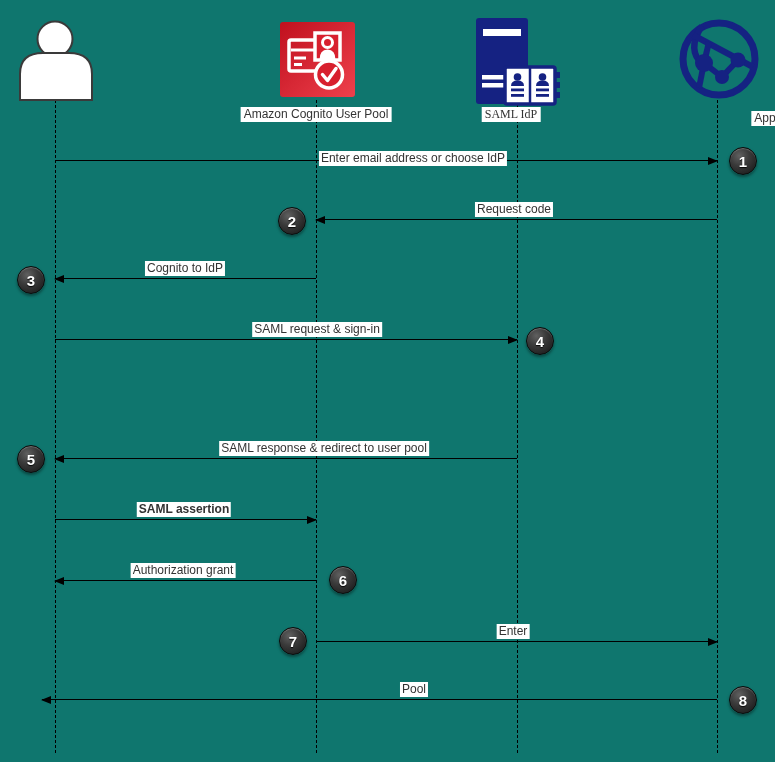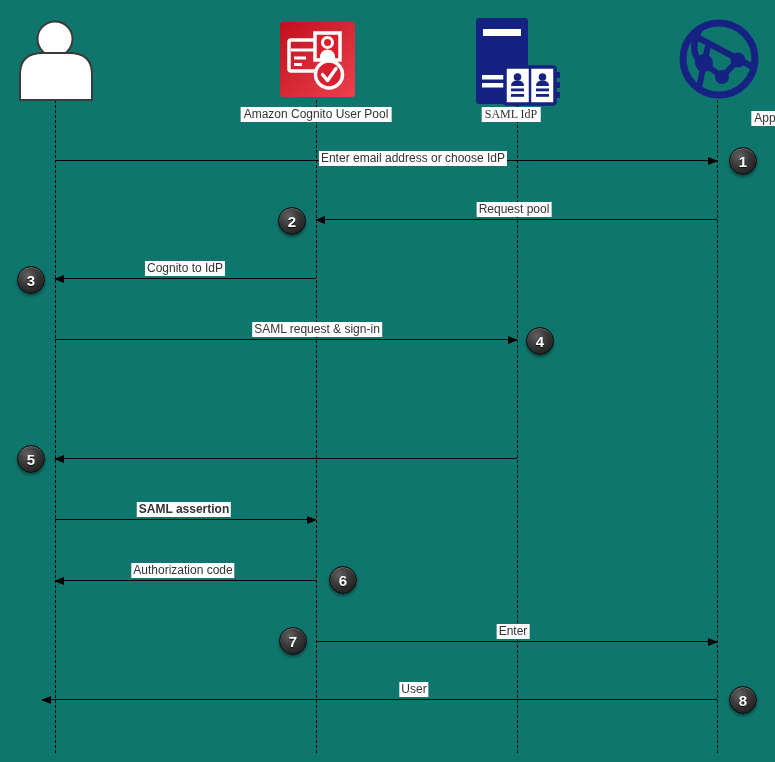--- a/index.html
+++ b/index.html
@@ -108,56 +108,57 @@
 
   <div class="arrow" style="left:55px;top:160px;width:662px;">
       <span class="ah ah-r"></span>
     </div>
   <div class="mlabel" style="left:413px;top:143px;margin-top:8px;">Enter email address or choose IdP</div>
   <div class="badge" style="left:729px;top:147px;">1</div>
 
   <div class="arrow" style="left:316px;top:219px;width:401px;">
       <span class="ah ah-l"></span>
     </div>
-  <div class="mlabel" style="left:514px;top:202px;">Request pool</div>
+  <div class="mlabel" style="left:514px;top:202px;">Request code</div>
   <div class="badge" style="left:278px;top:207px;">2</div>
 
   <div class="arrow" style="left:55px;top:278px;width:261px;">
       <span class="ah ah-l"></span>
     </div>
   <div class="mlabel" style="left:185px;top:261px;">Cognito to IdP</div>
   <div class="badge" style="left:17px;top:266px;">3</div>
 
   <div class="arrow" style="left:55px;top:339px;width:462px;">
       <span class="ah ah-r"></span>
     </div>
   <div class="mlabel" style="left:317px;top:322px;">SAML request &amp; sign-in</div>
   <div class="badge" style="left:526px;top:327px;">4</div>
 
   <div class="arrow" style="left:55px;top:458px;width:462px;">
       <span class="ah ah-l"></span>
     </div>
+  <div class="mlabel" style="left:324px;top:441px;">SAML response &amp; redirect to user pool</div>
   <div class="badge" style="left:17px;top:445px;">5</div>
 
   <div class="arrow" style="left:55px;top:519px;width:261px;">
       <span class="ah ah-r"></span>
     </div>
   <div class="mlabel" style="left:184px;top:502px;font-weight:bold;">SAML assertion</div>
 
   <div class="arrow" style="left:55px;top:580px;width:261px;">
       <span class="ah ah-l"></span>
     </div>
-  <div class="mlabel" style="left:183px;top:563px;">Authorization code</div>
+  <div class="mlabel" style="left:183px;top:563px;">Authorization grant</div>
   <div class="badge" style="left:329px;top:566px;">6</div>
 
   <div class="arrow" style="left:316px;top:641px;width:401px;">
       <span class="ah ah-r"></span>
     </div>
   <div class="mlabel" style="left:513px;top:624px;">Enter</div>
   <div class="badge" style="left:279px;top:627px;">7</div>
 
   <div class="arrow" style="left:42px;top:699px;width:675px;">
       <span class="ah ah-l"></span>
     </div>
-  <div class="mlabel" style="left:414px;top:682px;">User</div>
+  <div class="mlabel" style="left:414px;top:682px;">Pool</div>
   <div class="badge" style="left:729px;top:686px;">8</div>
 
 </div>
 
 </body></html>

